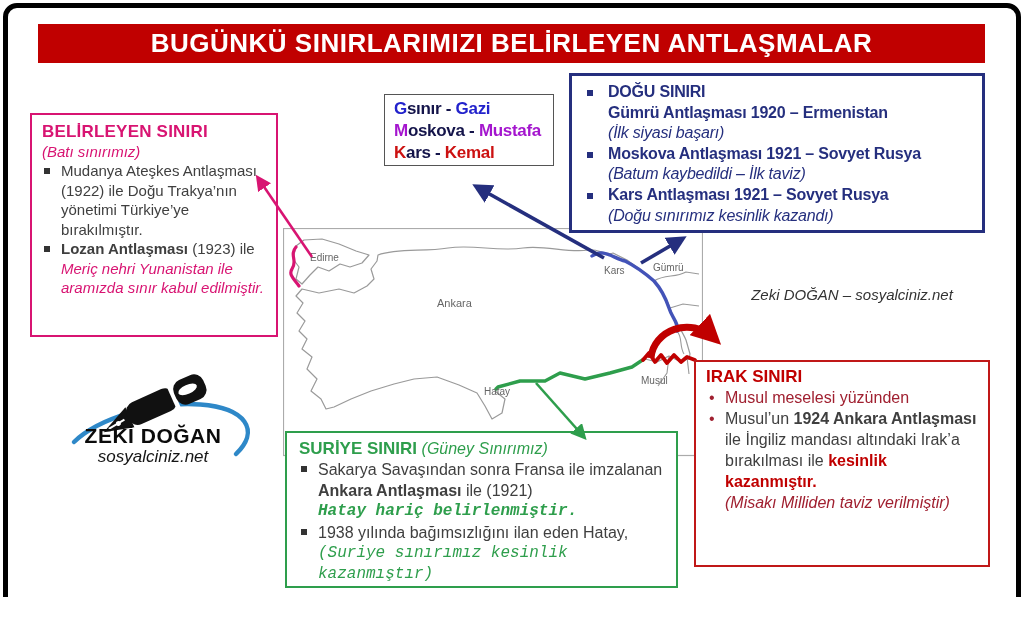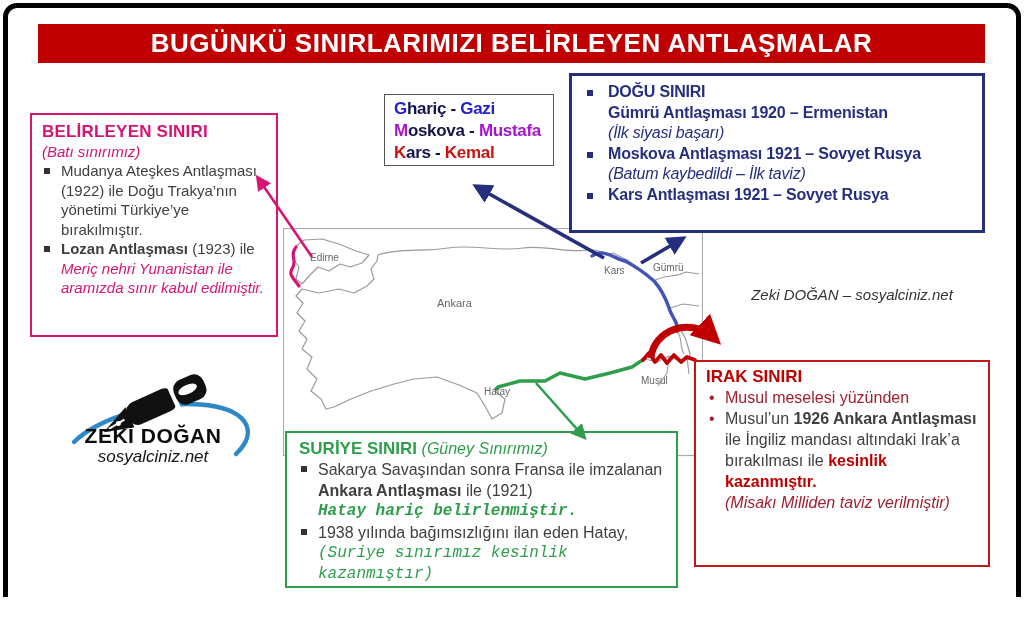--- a/index.html
+++ b/index.html
@@ -154,40 +154,41 @@
       <span class="sq"></span>
       <span>Mudanya Ateşkes Antlaşması (1922) ile Doğu Trakya’nın yönetimi Türkiye’ye bırakılmıştır.</span>
     </div>
     <div class="row">
       <span class="sq"></span>
       <b>Lozan Antlaşması</b><span> (1923) ile </span><span class="pinktext">Meriç nehri Yunanistan ile aramızda sınır kabul edilmiştir.</span>
     </div>
   </div>
 
   <div class="note-box gmk">
-    <div><span class="c-blue">G</span><span class="c-dark">hariç</span><span class="c-dark"> - </span><span class="c-blue">Gazi</span></div>
+    <div><span class="c-blue">G</span><span class="c-dark">sınır</span><span class="c-dark"> - </span><span class="c-blue">Gazi</span></div>
     <div><span class="c-purple">M</span><span class="c-dark">oskova</span><span class="c-dark"> - </span><span class="c-purple">Mustafa</span></div>
     <div><span class="c-red">K</span><span class="c-dark">ars</span><span class="c-dark"> - </span><span class="c-red">Kemal</span></div>
   </div>
 
   <div class="note-box east">
     <div class="row">
       <span class="sq"></span>
       <div><b>DOĞU SINIRI</b></div>
       <div><b>Gümrü Antlaşması 1920 – Ermenistan</b></div>
       <div class="note">(İlk siyasi başarı)</div>
     </div>
     <div class="row">
       <span class="sq"></span>
       <div><b>Moskova Antlaşması 1921 – Sovyet Rusya</b></div>
       <div class="note">(Batum kaybedildi – İlk taviz)</div>
     </div>
     <div class="row">
       <span class="sq"></span>
       <div><b>Kars Antlaşması 1921 – Sovyet Rusya</b></div>
+      <div class="note">(Doğu sınırımız kesinlik kazandı)</div>
     </div>
   </div>
 
   <div class="note-box syria">
     <div><span class="ttl">SURİYE SINIRI</span><span> </span><span class="sub">(Güney Sınırımız)</span></div>
     <div class="row">
       <span class="sq"></span>
       <span>Sakarya Savaşından sonra Fransa ile imzalanan </span><b>Ankara Antlaşması</b><span> ile (1921)</span>
       <div class="greentext" style="font-weight:bold;font-style:italic;">Hatay hariç belirlenmiştir.</div>
     </div>
@@ -199,21 +200,21 @@
   </div>
 
   <div class="note-box iraq">
     <div class="ttl">IRAK SINIRI</div>
     <div class="row">
       <span class="dot">•</span>
       <span class="crimson">Musul meselesi yüzünden</span>
     </div>
     <div class="row">
       <span class="dot">•</span>
-      <span>Musul’un </span><b>1926 Ankara Antlaşması</b><span> ile İngiliz mandası altındaki Irak’a bırakılması ile </span><span class="redbold">kesinlik kazanmıştır.</span>
+      <span>Musul’un </span><b>1924 Ankara Antlaşması</b><span> ile İngiliz mandası altındaki Irak’a bırakılması ile </span><span class="redbold">kesinlik kazanmıştır.</span>
       <div class="crimson" style="font-style:italic;">(Misakı Milliden taviz verilmiştir)</div>
     </div>
   </div>
 
   <svg class="arrows-svg" width="1024" height="634" viewBox="0 0 1024 634">
     <defs>
       <marker id="ah-pink" markerWidth="6" markerHeight="6" refX="4.5" refY="3" orient="auto">
         <path d="M0,0 L6,3 L0,6 Z" fill="#D81472"></path>
         </marker>
       <marker id="ah-navy" markerWidth="5.5" markerHeight="5.5" refX="4" refY="2.75" orient="auto">

